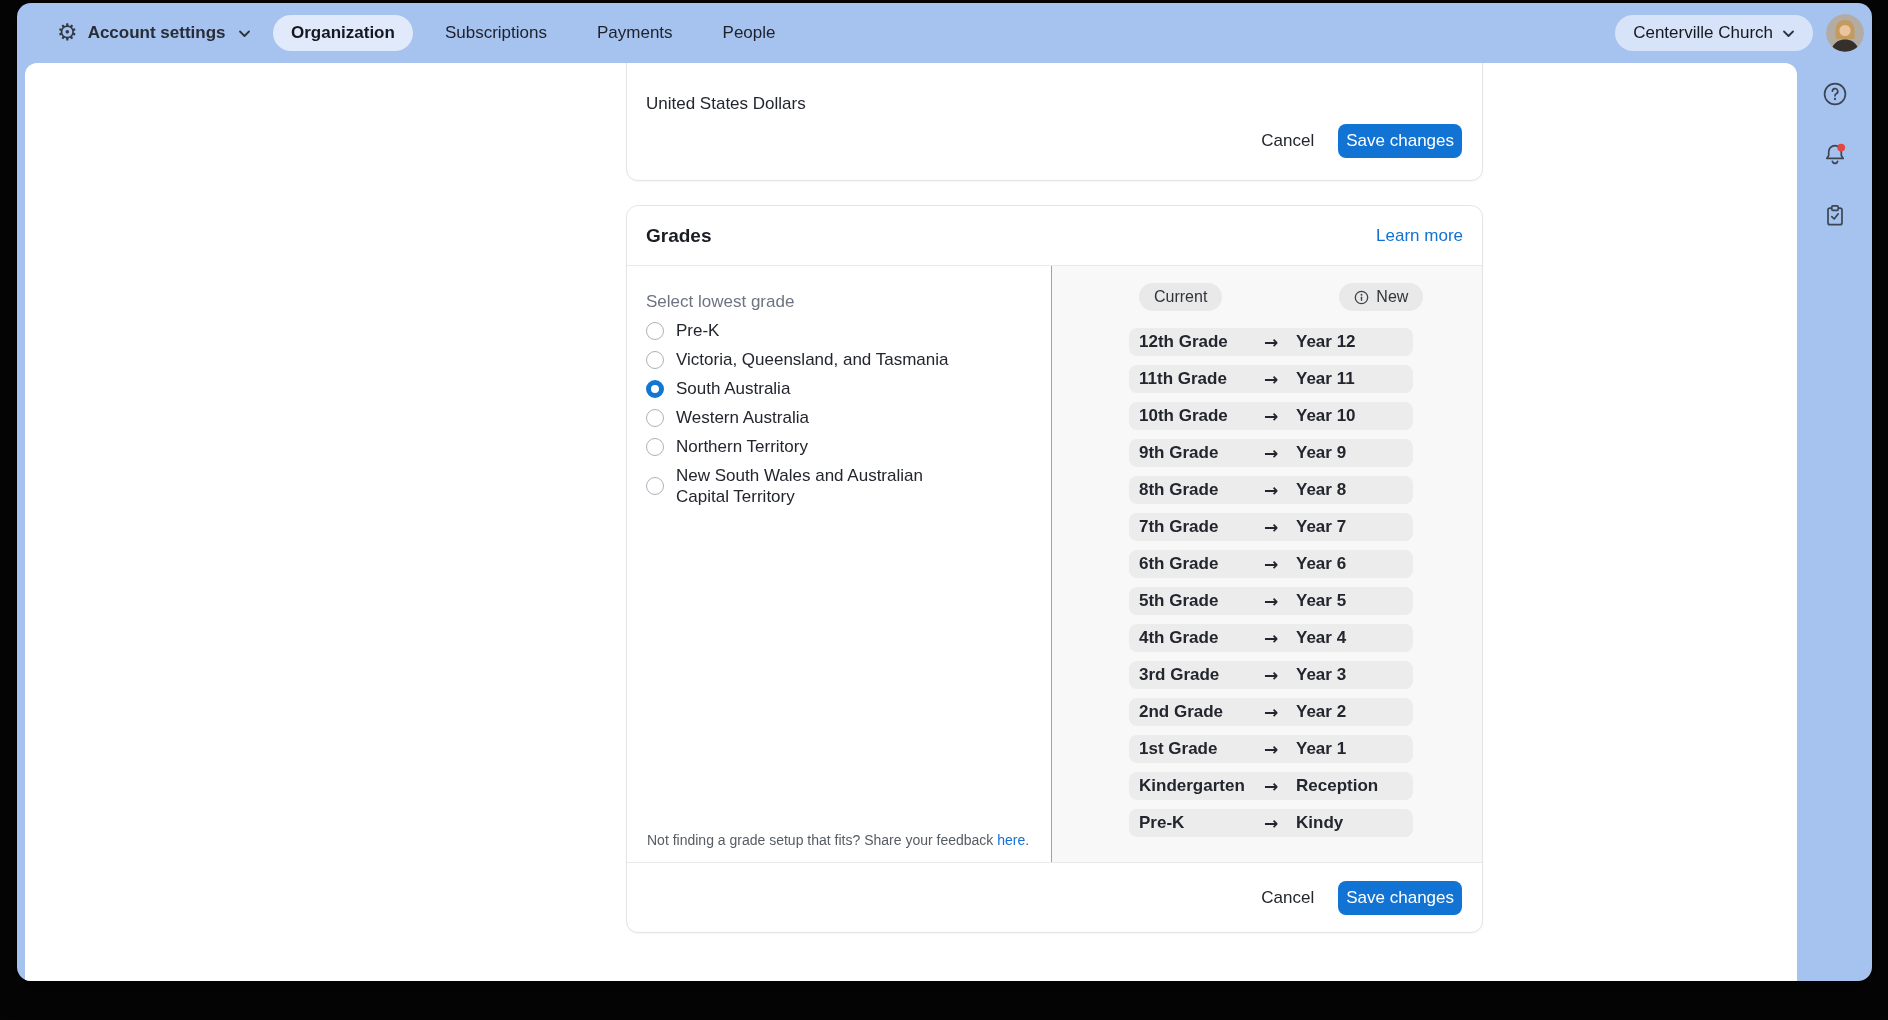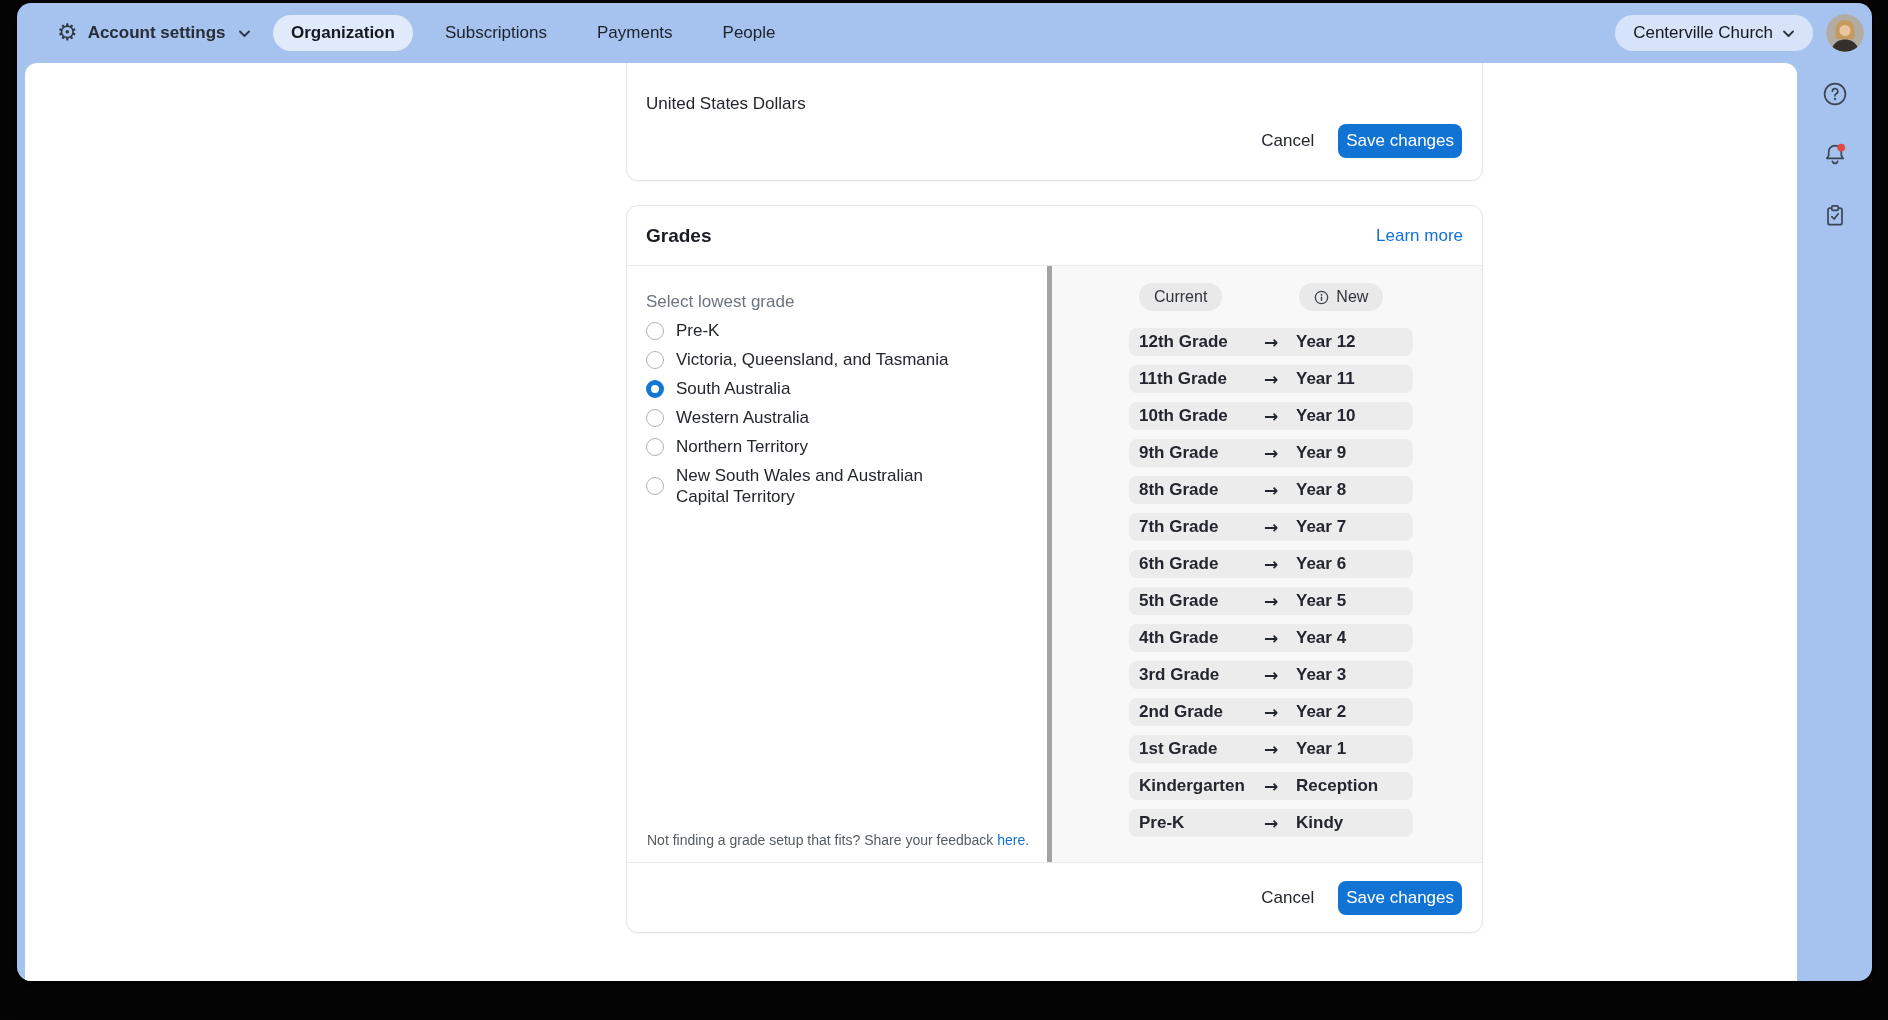--- a/index.html
+++ b/index.html
@@ -59,33 +59,33 @@
   }
   
   .card-grades { margin-top:24px; height:728px; display:flex; flex-direction:column; }
   .g-header {
     height:60px; flex:0 0 60px; display:flex; align-items:center; justify-content:space-between;
     padding:0 19px; border-bottom:1px solid #e8e9ea;gap:6px;
   }
   .g-title { font-size:19px; font-weight:600; color:#1a1d24; }
   .link { color:#1171d4; font-size:17px; text-decoration:none; cursor:pointer; }
   .g-body { flex:1 1 auto; display:flex; min-height:0; }
-  .g-left { width:425px; flex:0 0 425px; position:relative; padding:26px 20px 0 19px; border-right:5px solid #a3a3a3; }
+  .g-left { width:425px; flex:0 0 425px; position:relative; padding:26px 20px 0 19px; border-right:1px solid #a3a3a3; }
   .select-label { font-size:17px; color:#6d7480; margin-bottom:4px; line-height:20px; }
   .radio-option { display:flex; align-items:center; gap:12px; margin-top:8px; min-height:20px; }
   .radio {
     width:18px; height:18px; border-radius:50%; background:#fff;
     border:1.5px solid #adb2b9; flex:0 0 18px; cursor:pointer;
   }
   .radio.checked { border:5.5px solid #1277d3; }
   .radio-label { font-size:17px; line-height:21px; color:#23262e; max-width:292px; cursor:pointer; }
   .feedback { position:absolute; left:20px; bottom:14px; font-size:14px; color:#565c64; white-space:nowrap; }
   .feedback a { color:#1171d4; text-decoration:none; }
   .g-right { flex:1 1 auto; background:#f8f8f8; padding:17px 0 0 77px; }
-  .pills-row { display:flex; align-items:flex-end; gap:77px; margin-bottom:17px; margin-left:10px; }
+  .pills-row { display:flex; align-items:flex-end; gap:117px; margin-bottom:17px; margin-left:10px; }
   .pill {
     height:28px; padding:0 15px; border-radius:14px; background:#e9e9e9;
     display:inline-flex; align-items:center; gap:7px; font-size:16px; color:#30343b;
   }
   .map-row {
     width:284px; height:28px; margin-bottom:9px; border-radius:8px; background:#ececec;
     display:flex; align-items:center; padding:0 10px;
     font-size:17px; font-weight:600; color:#23262e;
   }
   .map-from { width:112px; flex:0 0 112px; white-space:nowrap; }

